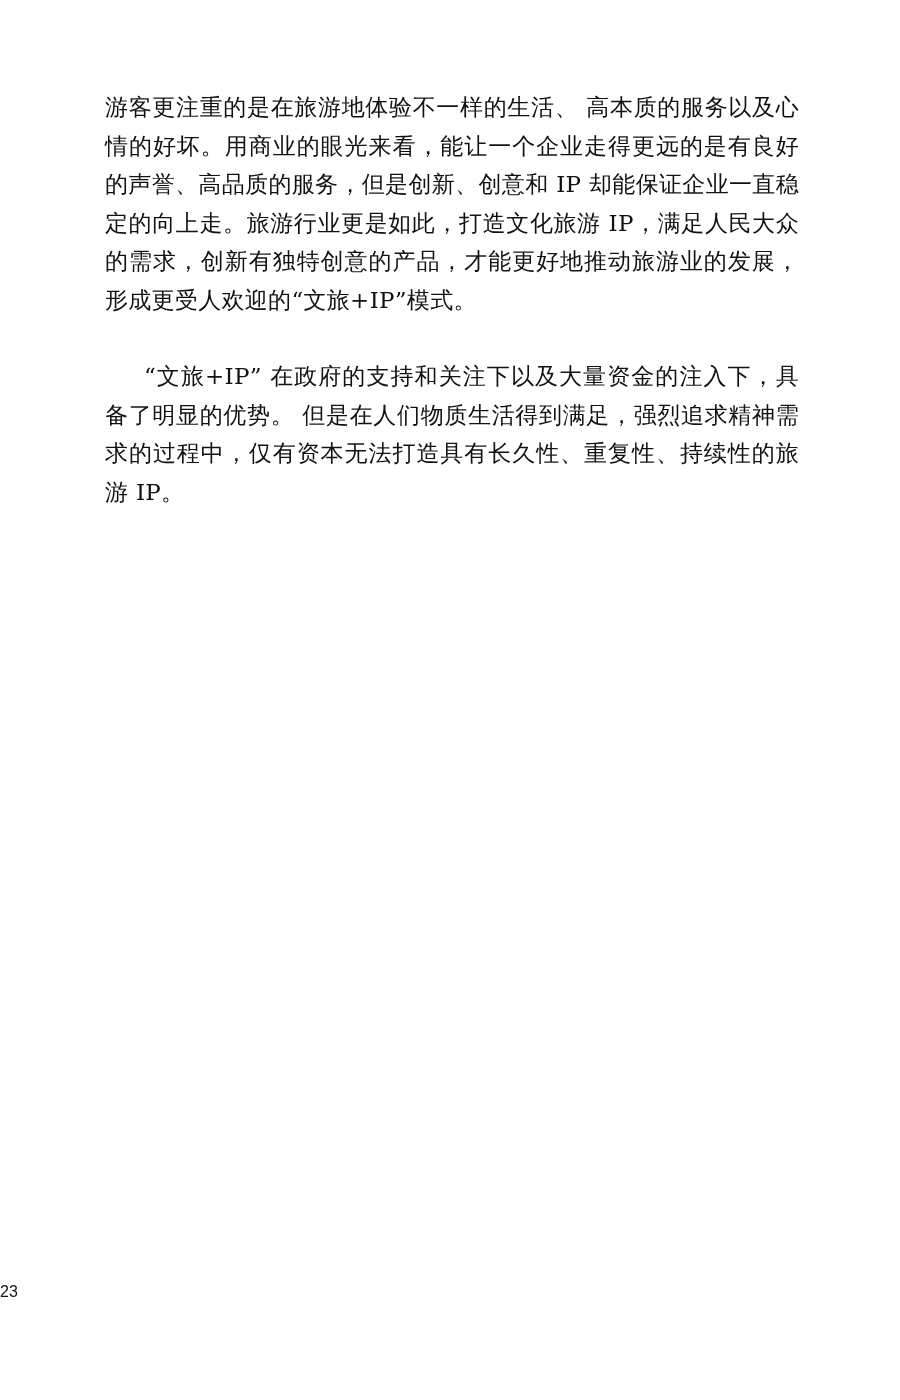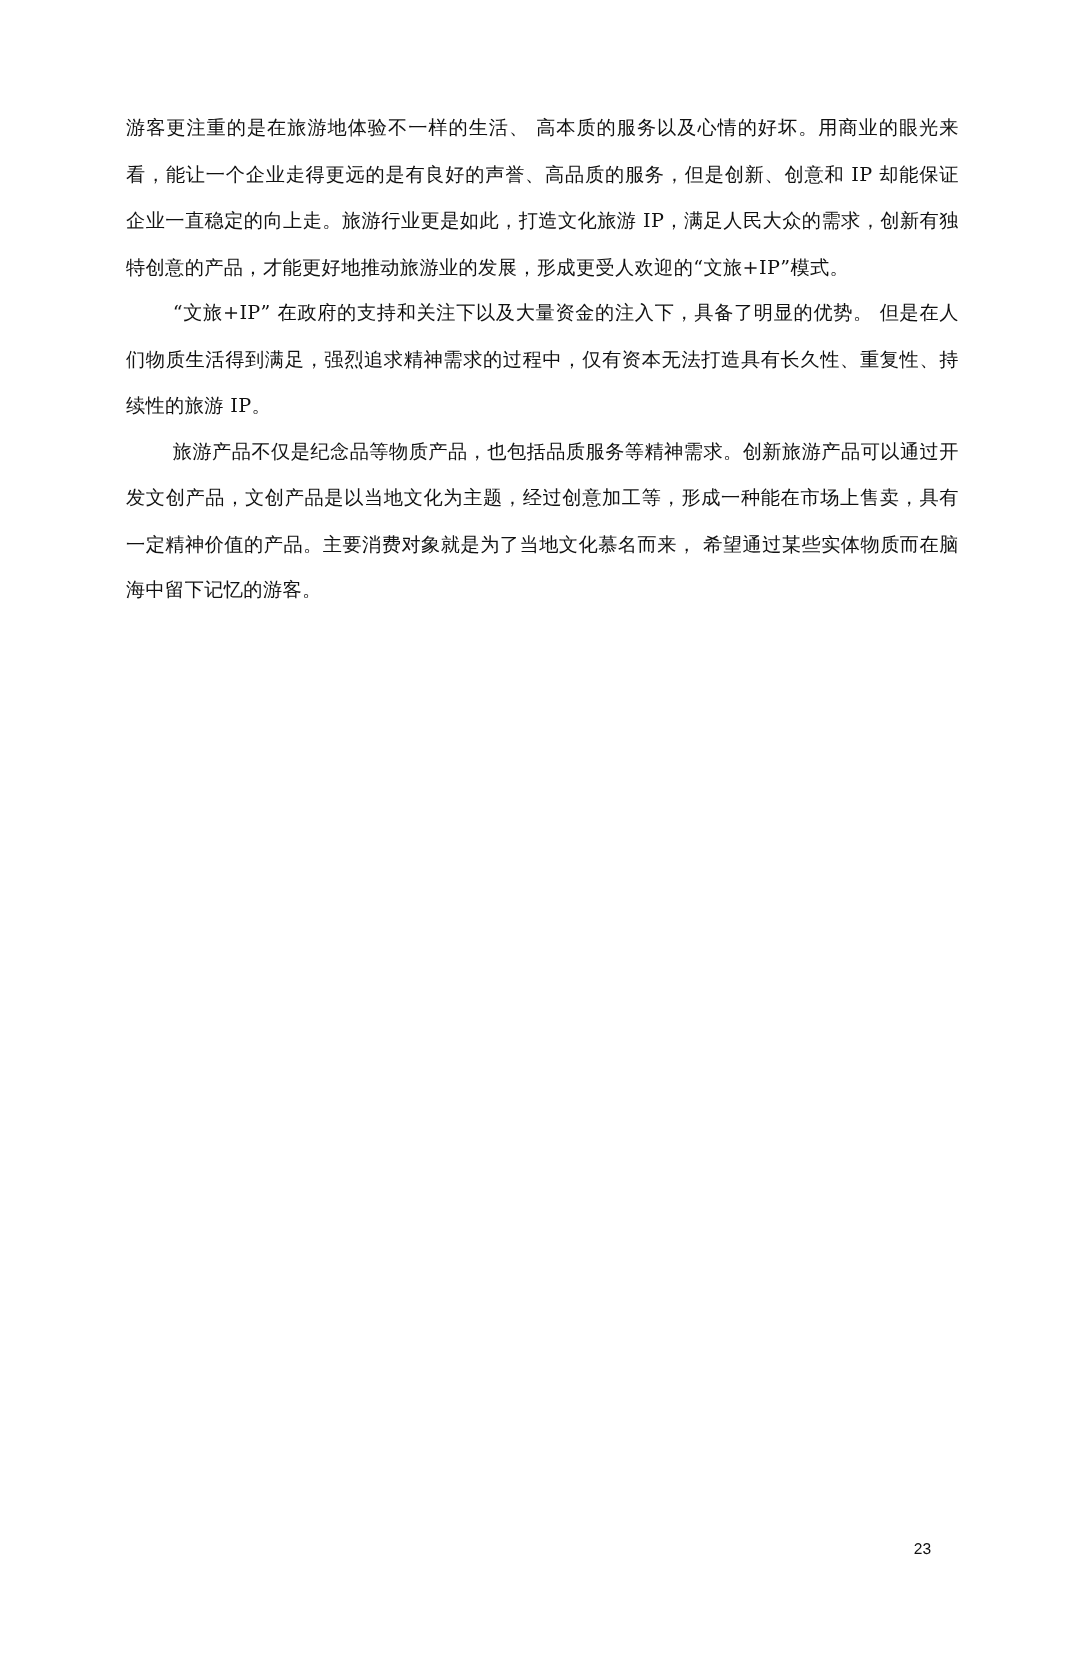--- a/index.html
+++ b/index.html
@@ -16,45 +16,45 @@
       color: #111111;
     }
     .page {
       position: absolute;
       left: 105px;
       top: 88px;
       width: 694px;
     }
     .para {
       margin: 0;
-      font-size: 16px;
+      font-size: 23px;
       line-height: 38.5px;
       text-align: justify;
       text-justify: inter-character;
       letter-spacing: 0.3px;
       word-break: break-all;
     }
     .para.indent {
       text-indent: 39px;
     }
     .para + .para {
+      margin-top: 38px;
     }
     .page-number {
       position: absolute;
       left: 0;
       width: 776px;
       top: 1283px;
-      text-align: right;
+      text-align: left;
       font-family: "Liberation Sans", "DejaVu Sans", sans-serif;
-      font-size: 13px;
+      font-size: 16px;
       color: #111111;
     }
   </style>
 </head>
 <body>
 
 <div class="page">
   <p class="para">游客更注重的是在旅游地体验不一样的生活、 高本质的服务以及心情的好坏。用商业的眼光来看，能让一个企业走得更远的是有良好的声誉、高品质的服务，但是创新、创意和 IP 却能保证企业一直稳定的向上走。旅游行业更是如此，打造文化旅游 IP，满足人民大众的需求，创新有独特创意的产品，才能更好地推动旅游业的发展，形成更受人欢迎的“文旅+IP”模式。</p>
   <p class="para indent">“文旅+IP” 在政府的支持和关注下以及大量资金的注入下，具备了明显的优势。 但是在人们物质生活得到满足，强烈追求精神需求的过程中，仅有资本无法打造具有长久性、重复性、持续性的旅游 IP。</p>
-  <p class="para indent">旅游产品不仅是纪念品等物质产品，也包括品质服务等精神需求。创新旅游产品可以通过开发文创产品，文创产品是以当地文化为主题，经过创意加工等，形成一种能在市场上售卖，具有一定精神价值的产品。主要消费对象就是为了当地文化慕名而来， 希望通过某些实体物质而在脑海中留下记忆的游客。</p>
 </div>
 
 <div class="page-number">23</div>
 
 </body></html>

